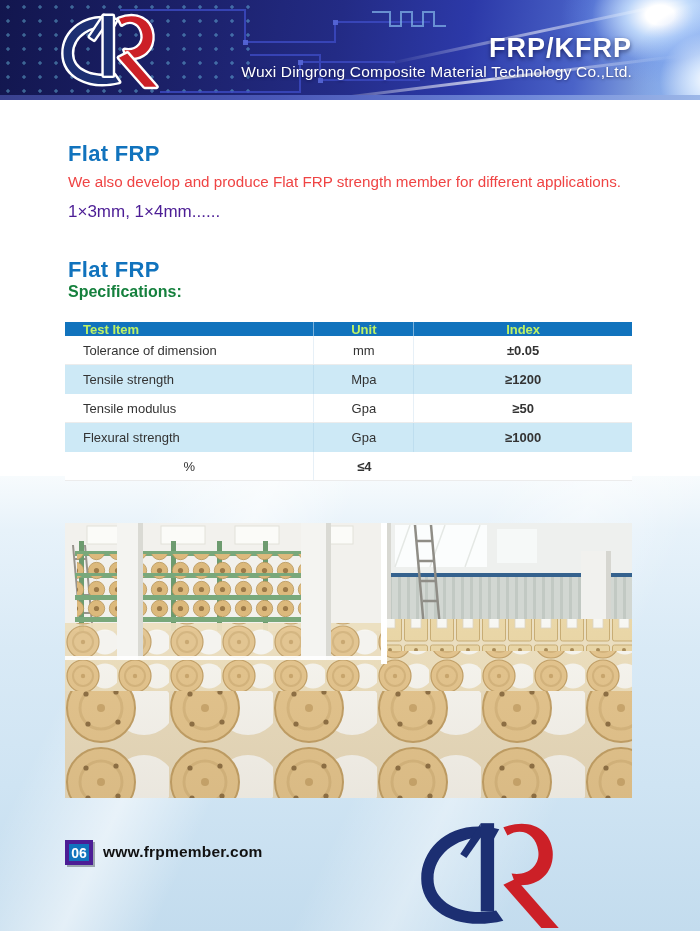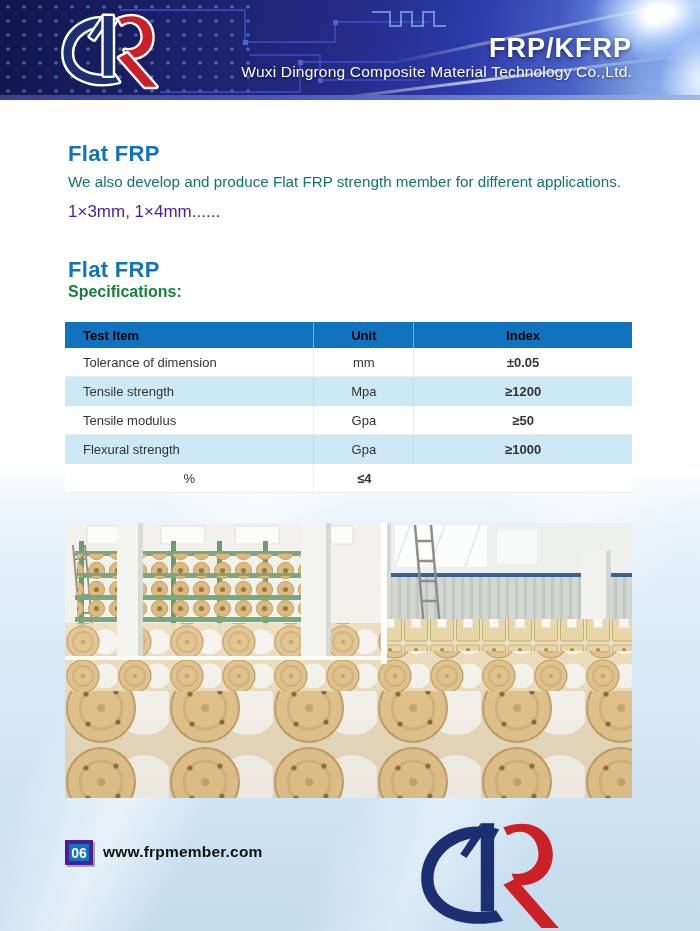--- a/index.html
+++ b/index.html
@@ -48,28 +48,28 @@
   }
   .hdr-company {
     position:absolute; right:68px; top:63px; color:#ffffff; font-size:15.5px; letter-spacing:.2px;
     text-shadow:0 1px 3px rgba(0,0,40,.55);
   }
 
   
   .sec-title { position:absolute; left:68px; color:#1173bd; font-size:22px; font-weight:bold; letter-spacing:.3px; }
   .t1 { top:141px; }
   .t2 { top:257px; }
-  .desc { position:absolute; left:68px; top:173px; width:580px; color:#0f766e; font-size:15.2px; }
+  .desc { position:absolute; left:68px; top:173px; width:580px; color:#ef4444; font-size:15.2px; }
   .sizes { position:absolute; left:68px; top:202px; color:#4c1d95; font-size:17px; }
   .subtitle { position:absolute; left:68px; top:283px; color:#15803d; font-size:16px; font-weight:bold; }
 
   
   .spec-table { position:absolute; left:65px; top:322px; width:567px; font-size:13px; color:#333; background:#fff; }
   .tr { display:grid; grid-template-columns:44% 17.6% 38.4%; align-items:center; }
-  .tr.head { background:#1173bd; color:#000000; height:26px; font-weight:bold; }
+  .tr.head { background:#1173bd; color:#bef264; height:14px; font-weight:bold; }
   .tr.head .td { border-right:1px solid rgba(255,255,255,.45); height:100%; display:flex; align-items:center; justify-content:center; }
   .tr.head .td:last-child { border-right:none; }
   .tr.head .td.first { justify-content:flex-start; padding-left:18px; }
   .tr.body { height:29px; }
   .tr.body:nth-child(even) { background:#ffffff; border-bottom:1px solid #ececec; }
   .tr.body:nth-child(odd)  { background:#cde9f6; }
   .tr.body .td { text-align:center; border-right:1px solid rgba(120,170,210,.18); height:100%; display:flex; align-items:center; justify-content:center; }
   .tr.body .td:last-child { border-right:none;font-weight:bold; }
   .tr.body .td.first { justify-content:flex-start; padding-left:18px; }
 

